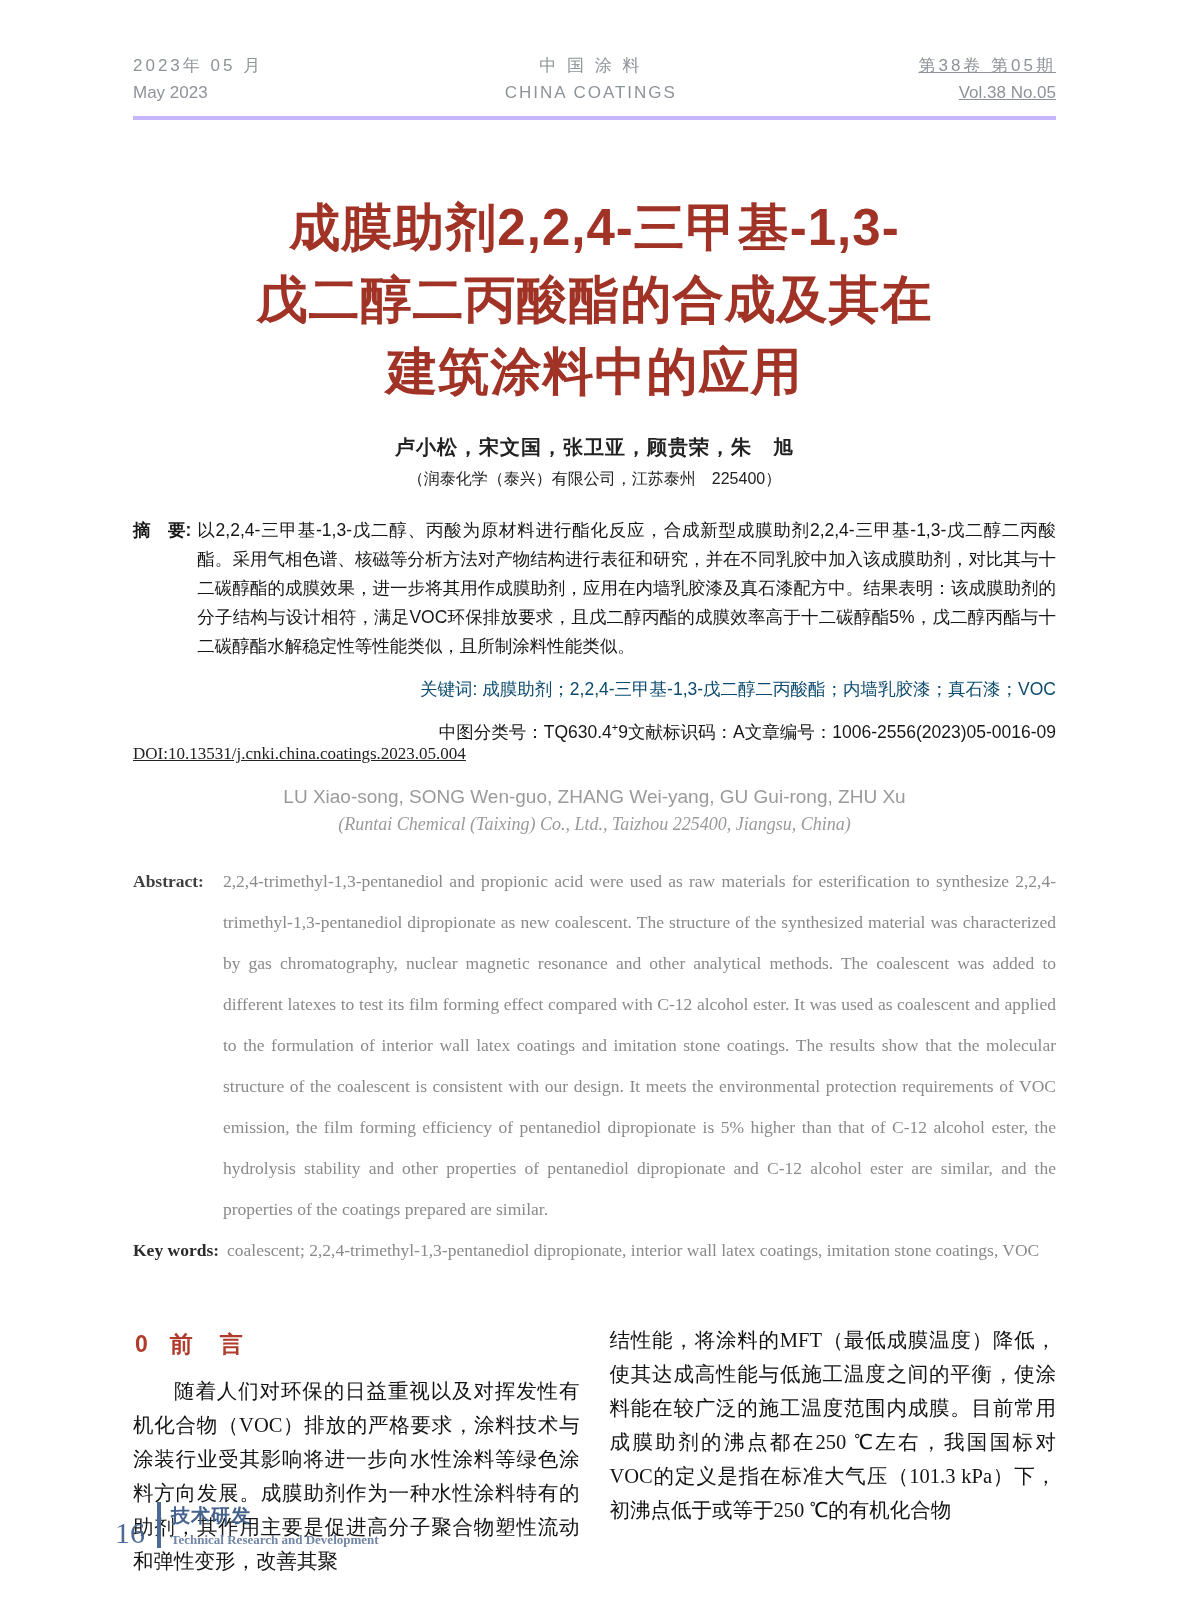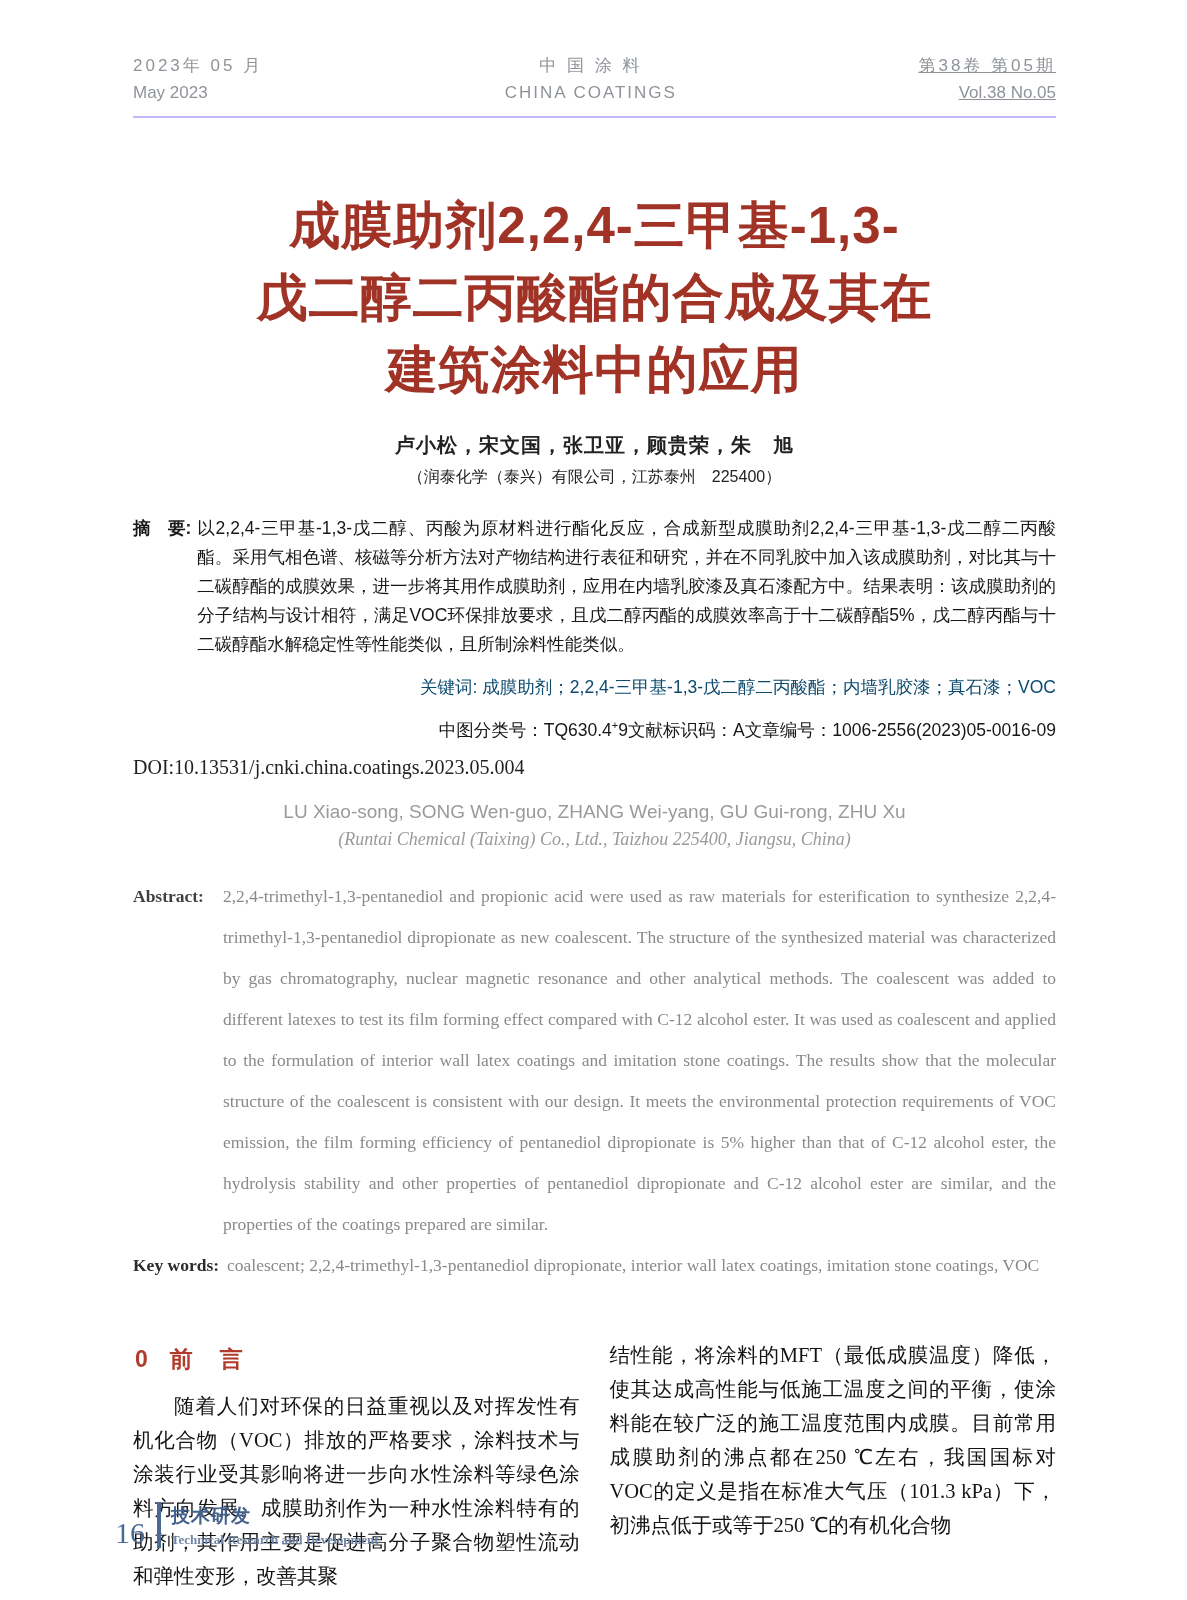--- a/index.html
+++ b/index.html
@@ -12,21 +12,21 @@
     color:#1c1c1c;
     overflow:hidden;
     box-sizing:border-box;
   }
   .content{padding:0 131px 0 133px;}
 
   
   .runhead{
     display:flex;justify-content:space-between;align-items:flex-end;
     padding-top:52px;padding-bottom:10px;
-    border-bottom:2px solid #c4b5fd;
+    border-bottom:4px solid #c4b5fd;
     color:#8e9399;font-size:17px;line-height:27px;
   }
   .runhead .cell{display:flex;flex-direction:column;}
   .runhead .c-center{text-align:center;letter-spacing:2px;}
   .runhead .c-right{text-align:right;text-decoration:underline;}
   .runhead .cn{letter-spacing:3px;}
 
   
   .title-cn{
     margin-top:72px;
@@ -59,23 +59,22 @@
   }
   .kw-cn .label{font-weight:normal;}
 
   .clc-row{
     margin-top:16px;
     display:flex;justify-content:flex-end;
     font-size:17.5px;color:#171717;
   }
   sup{font-size:11px;vertical-align:super;line-height:0;}
   .doi-line{
-    margin-top:14px;
-    font-family:"Liberation Serif",serif;
-    font-size:20px;color:#222;
+    font-family:"Liberation Serif",serif;
+    font-size:17px;color:#222;text-decoration:underline;
   }
 
   
   .title-en{
     margin-top:58px;text-align:center;
     font-family:"Liberation Serif",serif;
     font-weight:bold;color:#9e2f23;
     font-size:33px;line-height:50px;
   }
   .authors-en{

